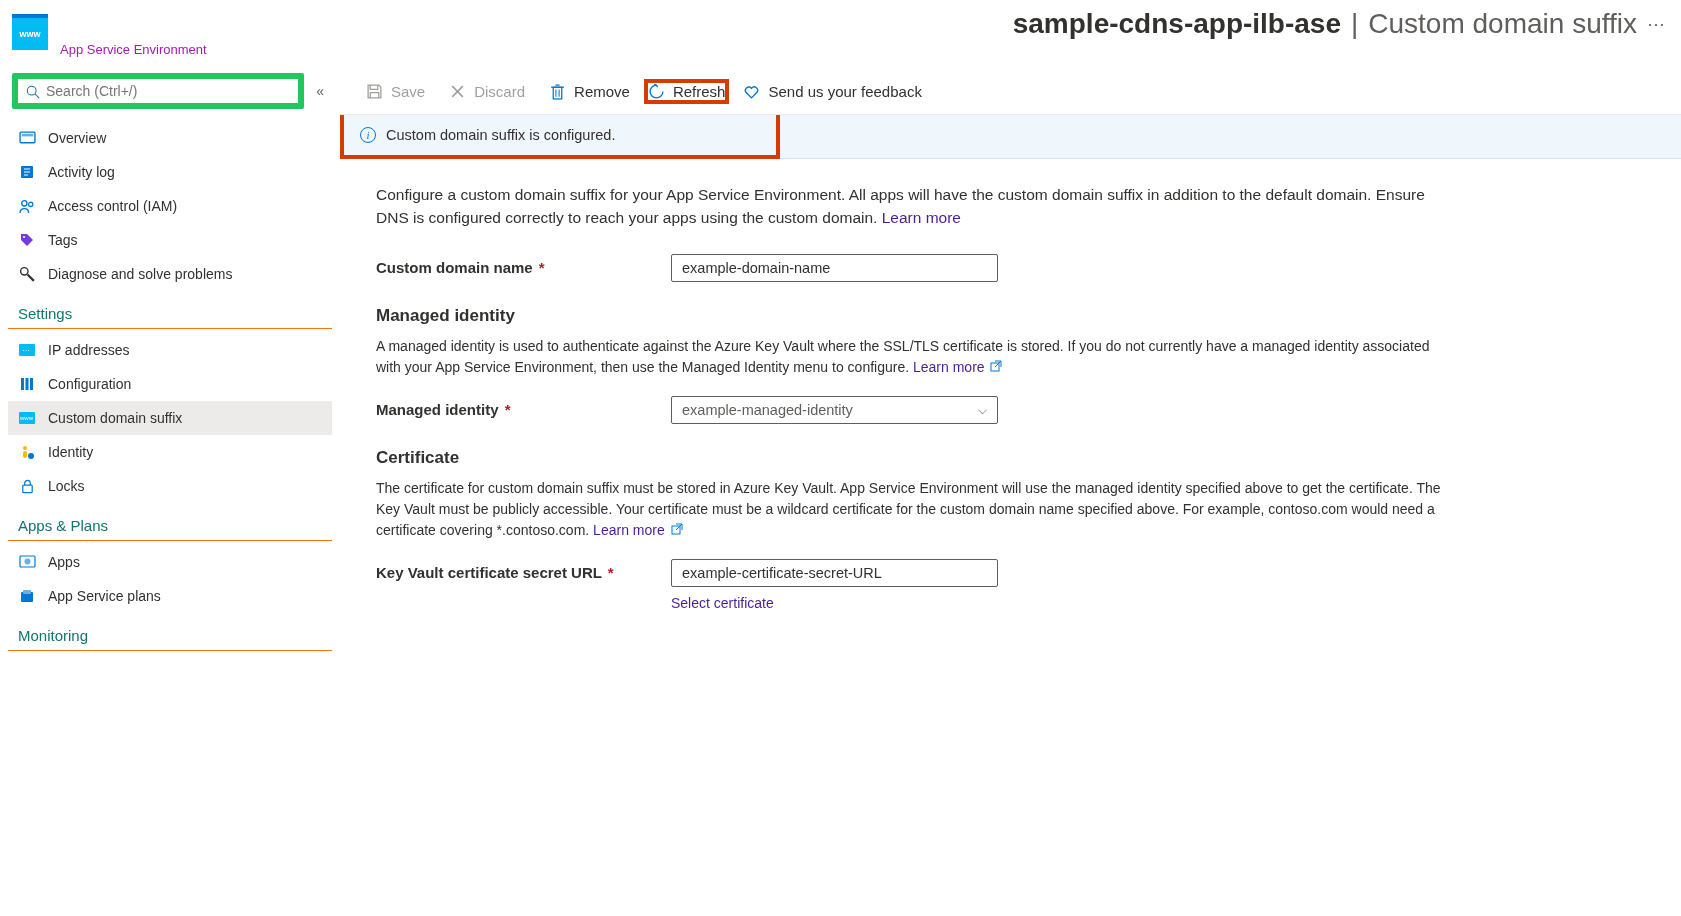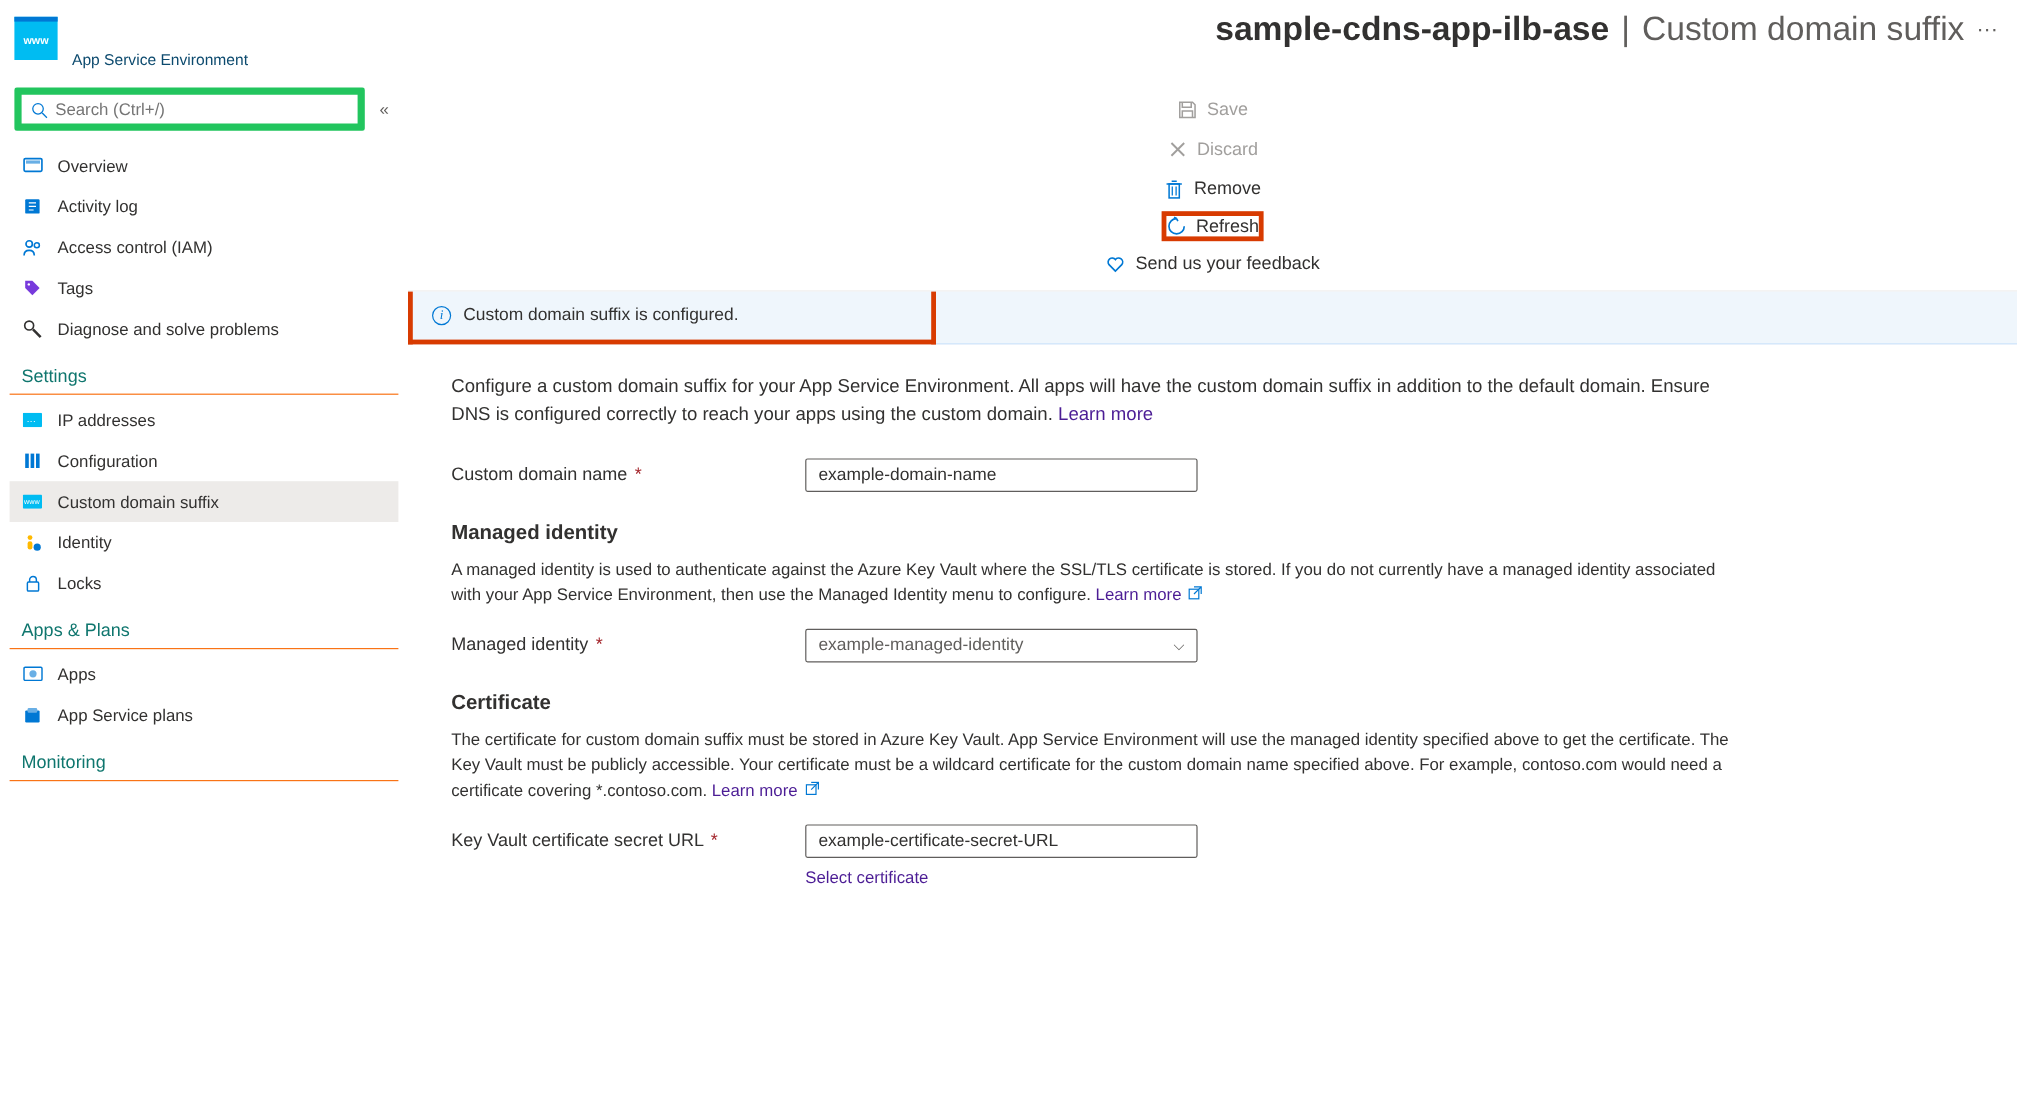--- a/index.html
+++ b/index.html
@@ -7,54 +7,54 @@
 .container { display: flex; height: 100vh; }
 
 
 .header { padding: 8px 12px 12px 12px; display: flex; align-items: flex-start; gap: 12px; }
 .resource-icon { width: 36px; height: 36px; background: #00bcf2; display:flex; align-items:center; justify-content:center; font-size:9px; color:#fff; font-weight:bold; border-top:4px solid #0078d4; margin-top:6px;}
 .title-wrap { flex:1; }
 .title-line { display:flex; align-items:center; gap:6px;justify-content:flex-end; }
 .title-main { font-size: 28px; font-weight: 600; }
 .title-sub { font-size: 28px; font-weight: 400; color: #605e5c; }
 .title-sep { font-size: 28px; font-weight: 300; color: #605e5c; margin: 0 4px; }
-.subtitle { font-size: 13px; color: #0c4a6e; margin-top: 2px; }
+.subtitle { font-size: 13px; color: #a21caf; margin-top: 2px; }
 .more-btn { font-size:18px; color:#605e5c; padding:4px; }
 
 
 .left-panel { width: 340px; padding: 0 8px; border-right: none; }
 .search-row { display:flex; align-items:center; gap:8px; padding: 4px 4px 12px 4px; }
 .search-box { flex:1; display:flex; align-items:flex-end; border:6px solid #22c55e; border-radius:2px; padding:4px 8px; gap:6px; }
 .search-box input { border:none; outline:none; flex:1; font-size:14px; }
 .collapse-btn { font-size:14px; color:#605e5c; padding:4px; }
 
 .menu-item { display:flex; align-items:center; gap:12px; padding:8px 8px 8px 10px; cursor:pointer; }
 .menu-item.selected { background:#edebe9; }
 .menu-icon { width:18px; height:18px; display:flex; align-items:center; justify-content:center; flex-shrink:0; }
 .menu-label { font-size:14px; }
 
 .section-header { padding:14px 8px 6px 10px; font-size:15px; font-weight:400; color:#0f766e; border-bottom:1px solid #f97316; margin-bottom:4px; }
 
 
 .main-panel { flex:1; display:flex; flex-direction:column; overflow:hidden; }
-.toolbar { display:flex; align-items:center; gap:4px; padding:8px 16px; border-bottom:1px solid #edebe9;flex-direction:column; }
+.toolbar { display:flex; align-items:center; gap:4px; padding:8px 16px; border-bottom:1px solid #edebe9; }
 .tool-btn { display:flex; align-items:center; gap:8px; padding:6px 10px; cursor:pointer; font-size:15px; }
 .tool-btn.disabled { color:#a19f9d; cursor:default; }
 .tool-btn svg { width:17px; height:17px; }
 .red-box { border:4px solid #d83b01; padding:0; }
 
 .info-bar { background:#eff6fc; padding:12px 16px; display:flex; align-items:center; gap:10px; border:4px solid #d83b01; border-top:none; font-size:14.5px; width:440px; margin-left:; }
 .info-icon { width:16px; height:16px; border:1.5px solid #0078d4; border-radius:50%; display:flex;align-items:center;justify-content:center;font-size:11px;color:#0078d4;font-style:italic;font-family:serif;}
 
 .content { padding: 24px 36px; overflow:auto; flex:1; }
 .desc { font-size:15.5px; line-height:1.5; margin-bottom:24px; max-width:1080px; }
 .link { color:#4c1d95; cursor:pointer; }
 
 .field-row { display:flex; align-items:center; margin-bottom:20px; }
-.field-label { width:295px; font-size:15px; }
+.field-label { width:295px; font-size:15px;font-weight:bold; }
 .req { color:#a4262c; margin-left:2px; }
 .field-input { width:327px; border:1px solid #605e5c; border-radius:2px; padding:5px 10px; font-size:14.5px; color:#605e5c; display:flex; align-items:center; justify-content:space-between; }
 .field-input input { border:none; outline:none; width:100%; font-size:14.5px; color:#323130; }
 
 .section-title { font-size:17px; font-weight:600; margin:24px 0 10px 0; }
 .section-desc { font-size:14px; line-height:1.5; margin-bottom:18px; max-width:1080px; }
 .ext-icon { display:inline-block; margin-left:2px; }
 
 .chevron { font-size:12px; color:#605e5c; }
 .select-cert { margin-left:295px; }

